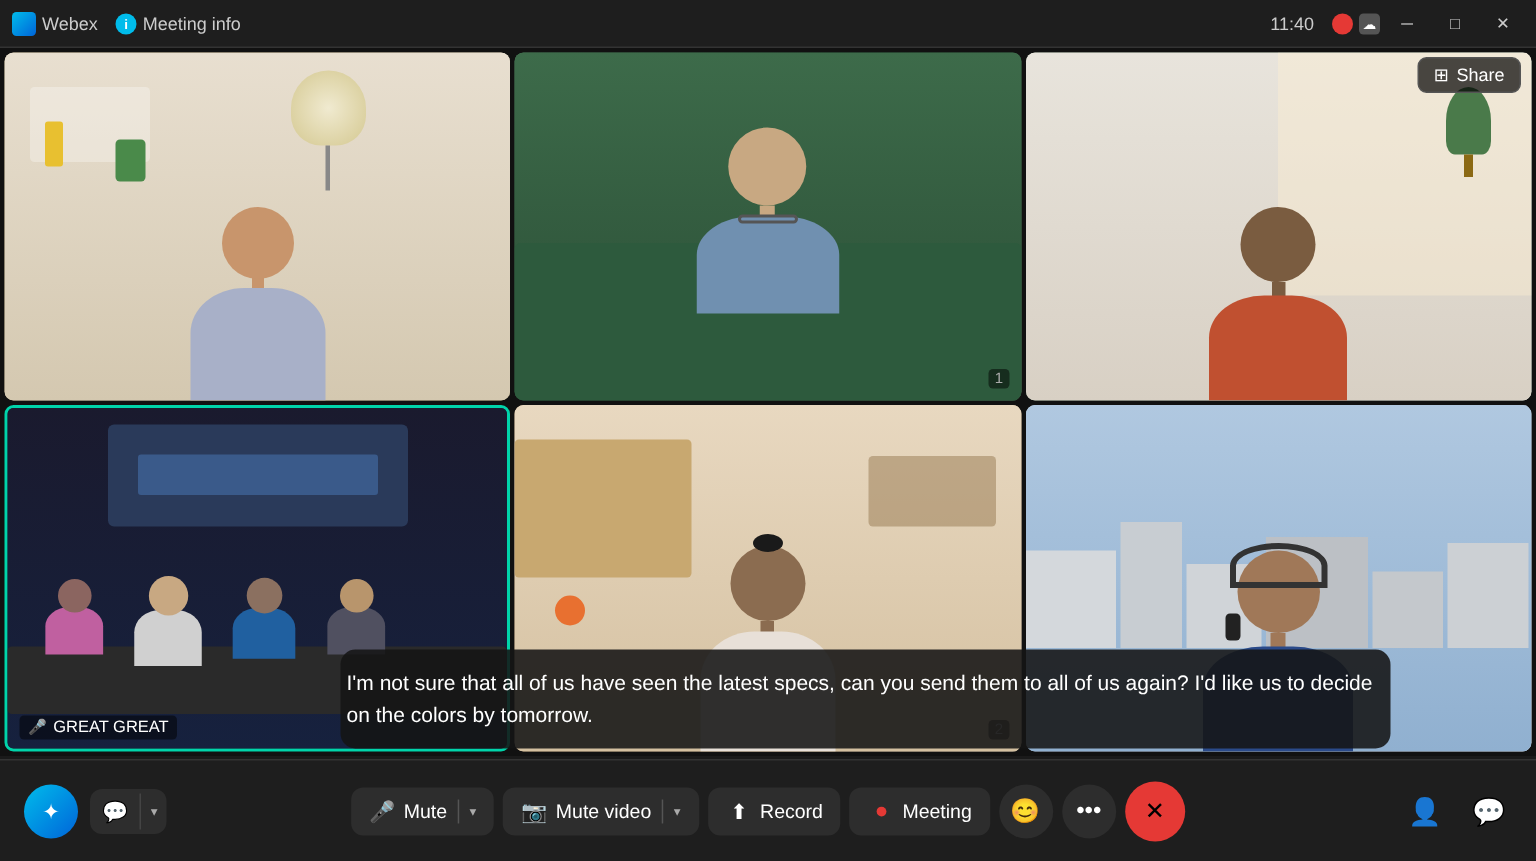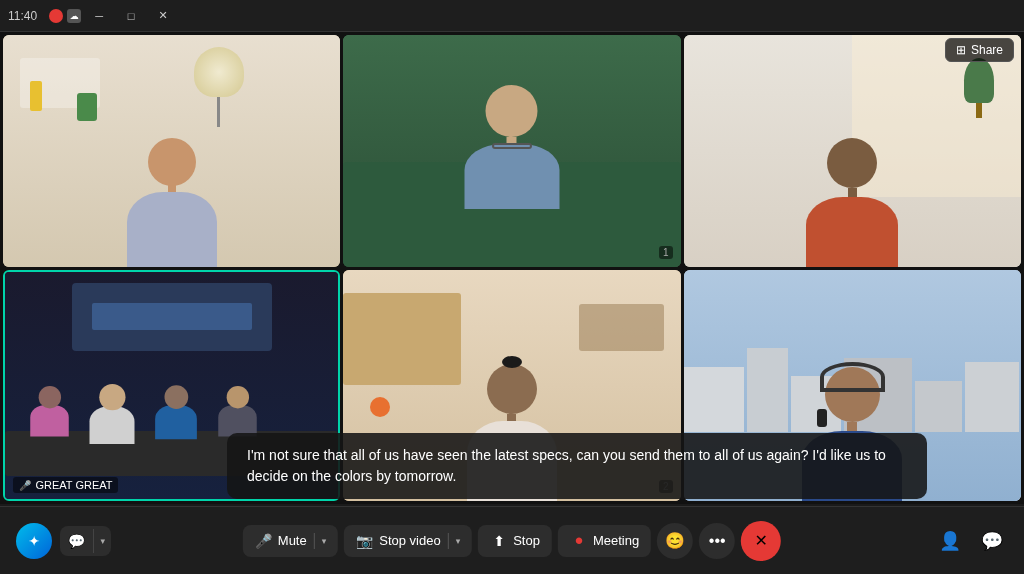--- a/index.html
+++ b/index.html
@@ -180,21 +180,21 @@
       left: 130px;
       right: 0;
       display: flex;
       justify-content: center;
       z-index: 20;
     }
 
     .caption-box {
       background: rgba(20, 20, 20, 0.88);
       border-radius: 10px;
-      padding: 12px 20px;
+      padding: 12px 4px;
       max-width: 700px;
       font-size: 14px;
       line-height: 1.5;
       color: #fff;
     }
 
     
     .toolbar {
       position: absolute;
       bottom: 0;
@@ -394,20 +394,30 @@
       cursor: pointer;
       background: none;
       border: none;
       padding: 4px;
     }
   </style>
 </head>
 <body>
 
 <div class="titlebar">
+  <div class="titlebar-left">
+    <div class="titlebar-logo">
+      <span class="webex-icon"></span>
+      <span>Webex</span>
+    </div>
+    <div class="meeting-info">
+      <div class="meeting-info-icon">i</div>
+      <span>Meeting info</span>
+    </div>
+  </div>
   <div class="titlebar-right">
     <span class="titlebar-time">11:40</span>
     <span class="recording-dot"></span>
     <span class="cloud-icon">☁</span>
     <div class="win-btn">─</div>
     <div class="win-btn">□</div>
     <div class="win-btn close">✕</div>
   </div>
 </div>
 
@@ -593,28 +603,28 @@
 
     <button class="tool-btn">
       <span class="tool-btn-icon">🎤</span>
       <span>Mute</span>
       <span class="divider"></span>
       <span class="caret">▾</span>
     </button>
 
     <button class="tool-btn">
       <span class="tool-btn-icon">📷</span>
-      <span>Stop video</span>
+      <span>Mute video</span>
       <span class="divider"></span>
       <span class="caret">▾</span>
     </button>
 
     <button class="tool-btn">
       <span class="tool-btn-icon">⬆</span>
-      <span>Stop</span>
+      <span>Record</span>
     </button>
 
     <button class="tool-btn record-btn">
       <span class="tool-btn-icon" style="color:#e53935;">⏺</span>
       <span>Meeting</span>
     </button>
 
     <button class="emoji-btn">
       <span>😊</span>
     </button>

